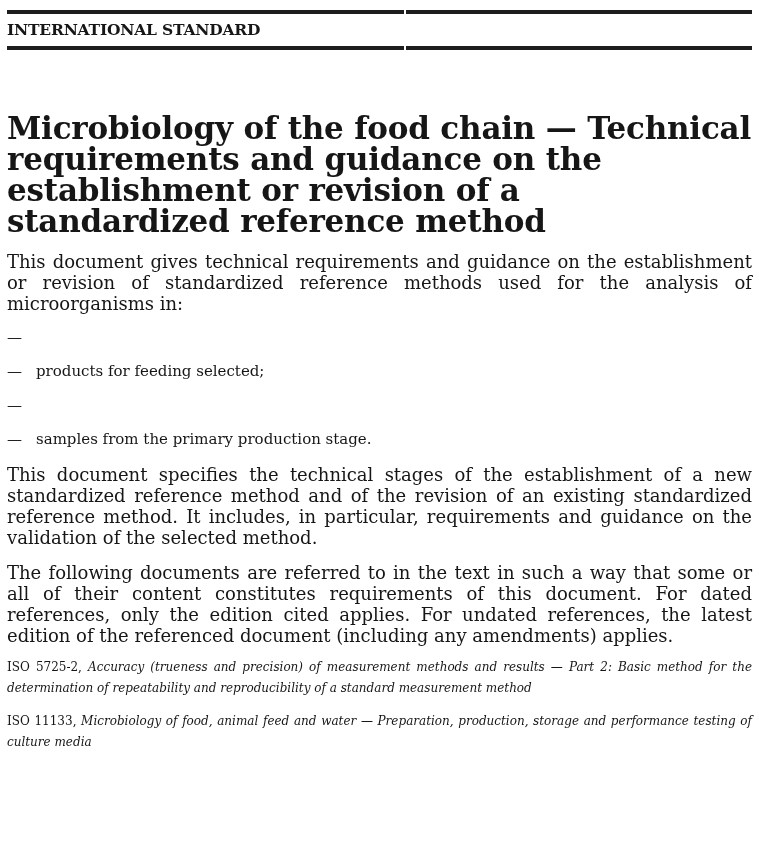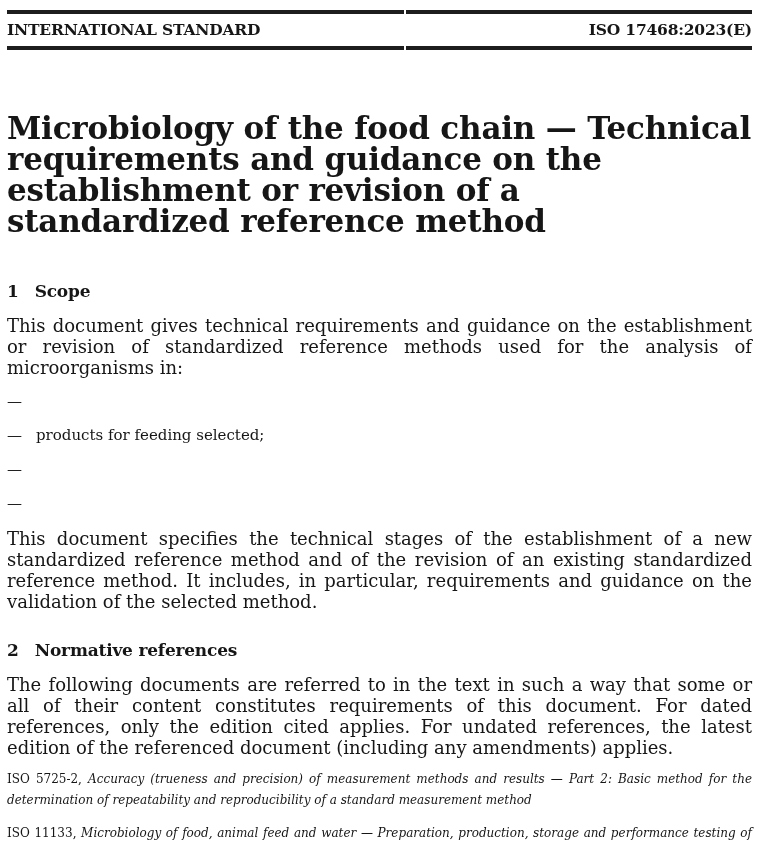--- a/index.html
+++ b/index.html
@@ -89,59 +89,53 @@
 
 <div class="page">
 
   <header class="page-header">
     <div class="rule">
       <span class="seg seg-left"></span>
       <span class="seg seg-right"></span>
     </div>
     <div class="header-row">
       <span>INTERNATIONAL STANDARD</span>
-      <span>ISO 17468:2023(E)</span>
     </div>
     <div class="rule">
       <span class="seg seg-left"></span>
       <span class="seg seg-right"></span>
     </div>
   </header>
 
   <h1 class="doc-title">Microbiology of the food chain — Technical requirements and guidance on the establishment or revision of a standardized reference method</h1>
 
   <section>
-    <h2 class="section-heading heading-scope">
-      <span class="sec-num">1</span><span>Scope</span>
-    </h2>
     <p class="body-text">This document gives technical requirements and guidance on the establishment or revision of standardized reference methods used for the analysis of microorganisms in:</p>
 
     <div class="dash-list">
       <div class="dash-item">
         <span class="dash">—</span>
       </div>
       <div class="dash-item">
         <span class="dash">—</span>
         <span>products for feeding selected;</span>
       </div>
       <div class="dash-item">
         <span class="dash">—</span>
       </div>
       <div class="dash-item">
         <span class="dash">—</span>
+        <span>samples from the primary production stage.</span>
       </div>
     </div>
 
     <p class="body-text">This document specifies the technical stages of the establishment of a new standardized reference method and of the revision of an existing standardized reference method. It includes, in particular, requirements and guidance on the validation of the selected method.</p>
   </section>
 
   <section>
-    <h2 class="section-heading heading-normrefs">
-      <span class="sec-num">2</span><span>Normative references</span>
-    </h2>
     <p class="body-text">The following documents are referred to in the text in such a way that some or all of their content constitutes requirements of this document. For dated references, only the edition cited applies. For undated references, the latest edition of the referenced document (including any amendments) applies.</p>
 
     <p class="reference ref-gap">
       <span class="ref-code">ISO 5725-2,</span>
       <span class="ref-title">Accuracy (trueness and precision) of measurement methods and results — Part 2: Basic method for the determination of repeatability and reproducibility of a standard measurement method</span>
     </p>
     <p class="reference">
       <span class="ref-code">ISO 11133,</span>
       <span class="ref-title">Microbiology of food, animal feed and water — Preparation, production, storage and performance testing of culture media</span>
     </p>

